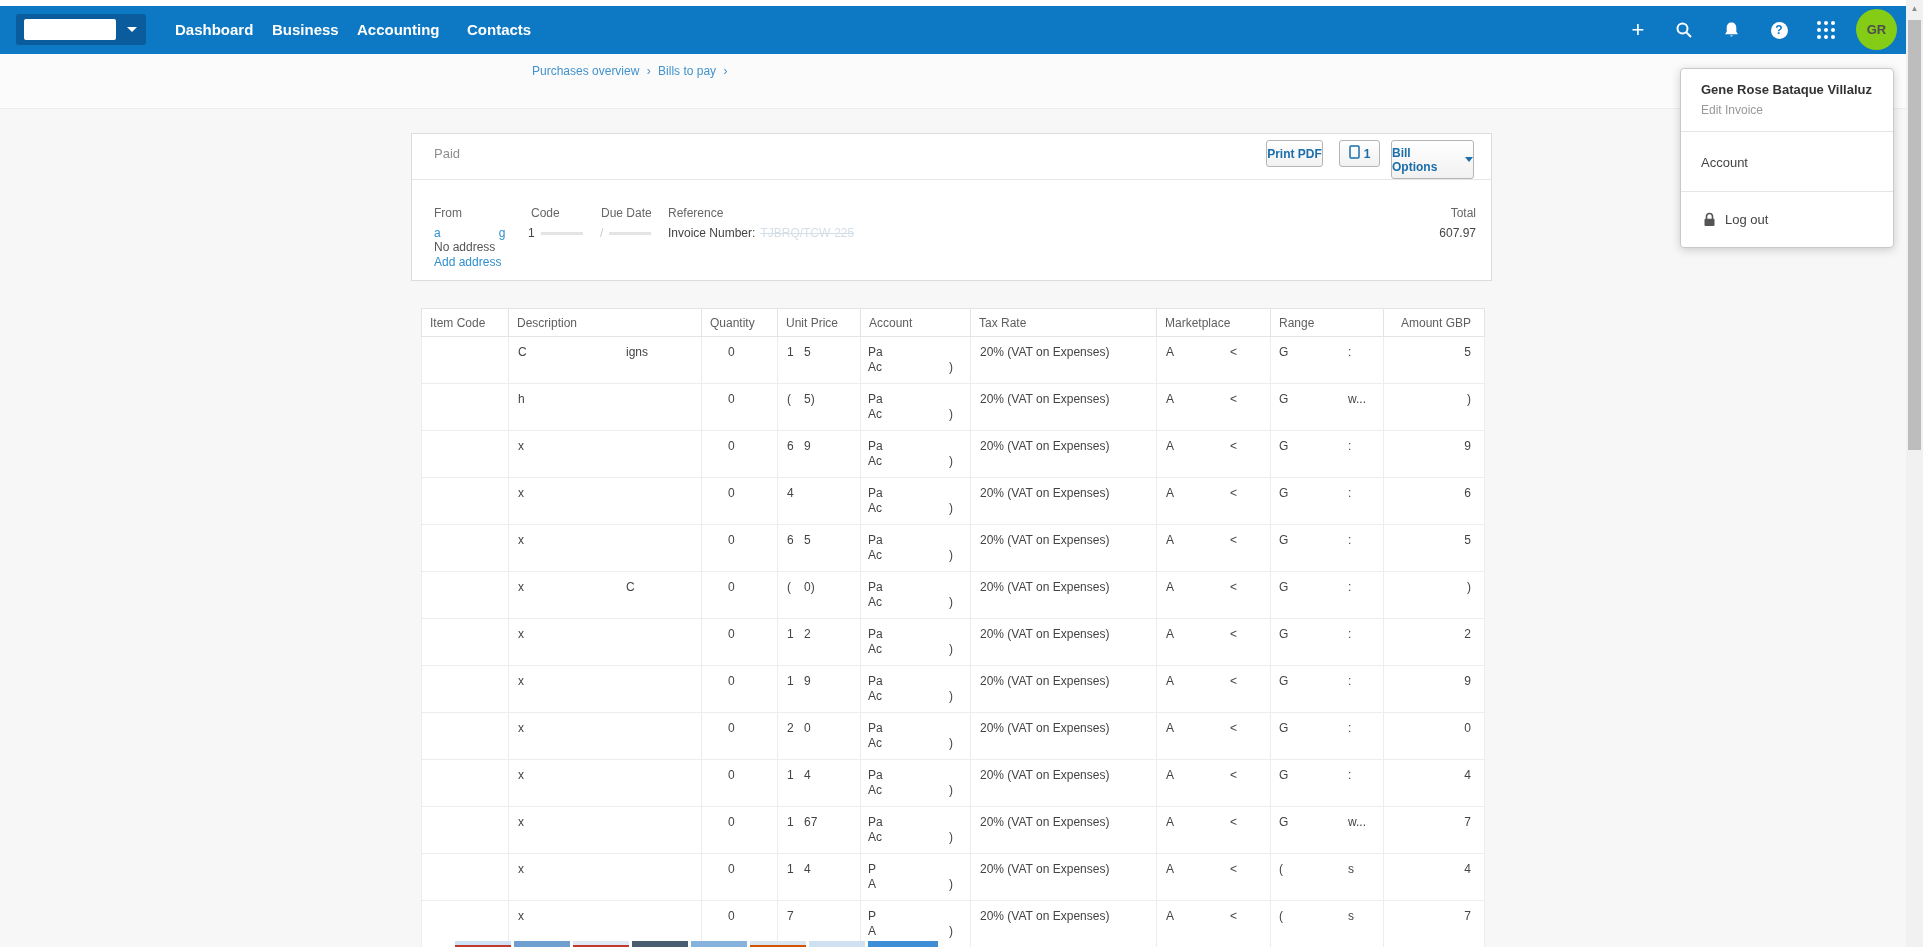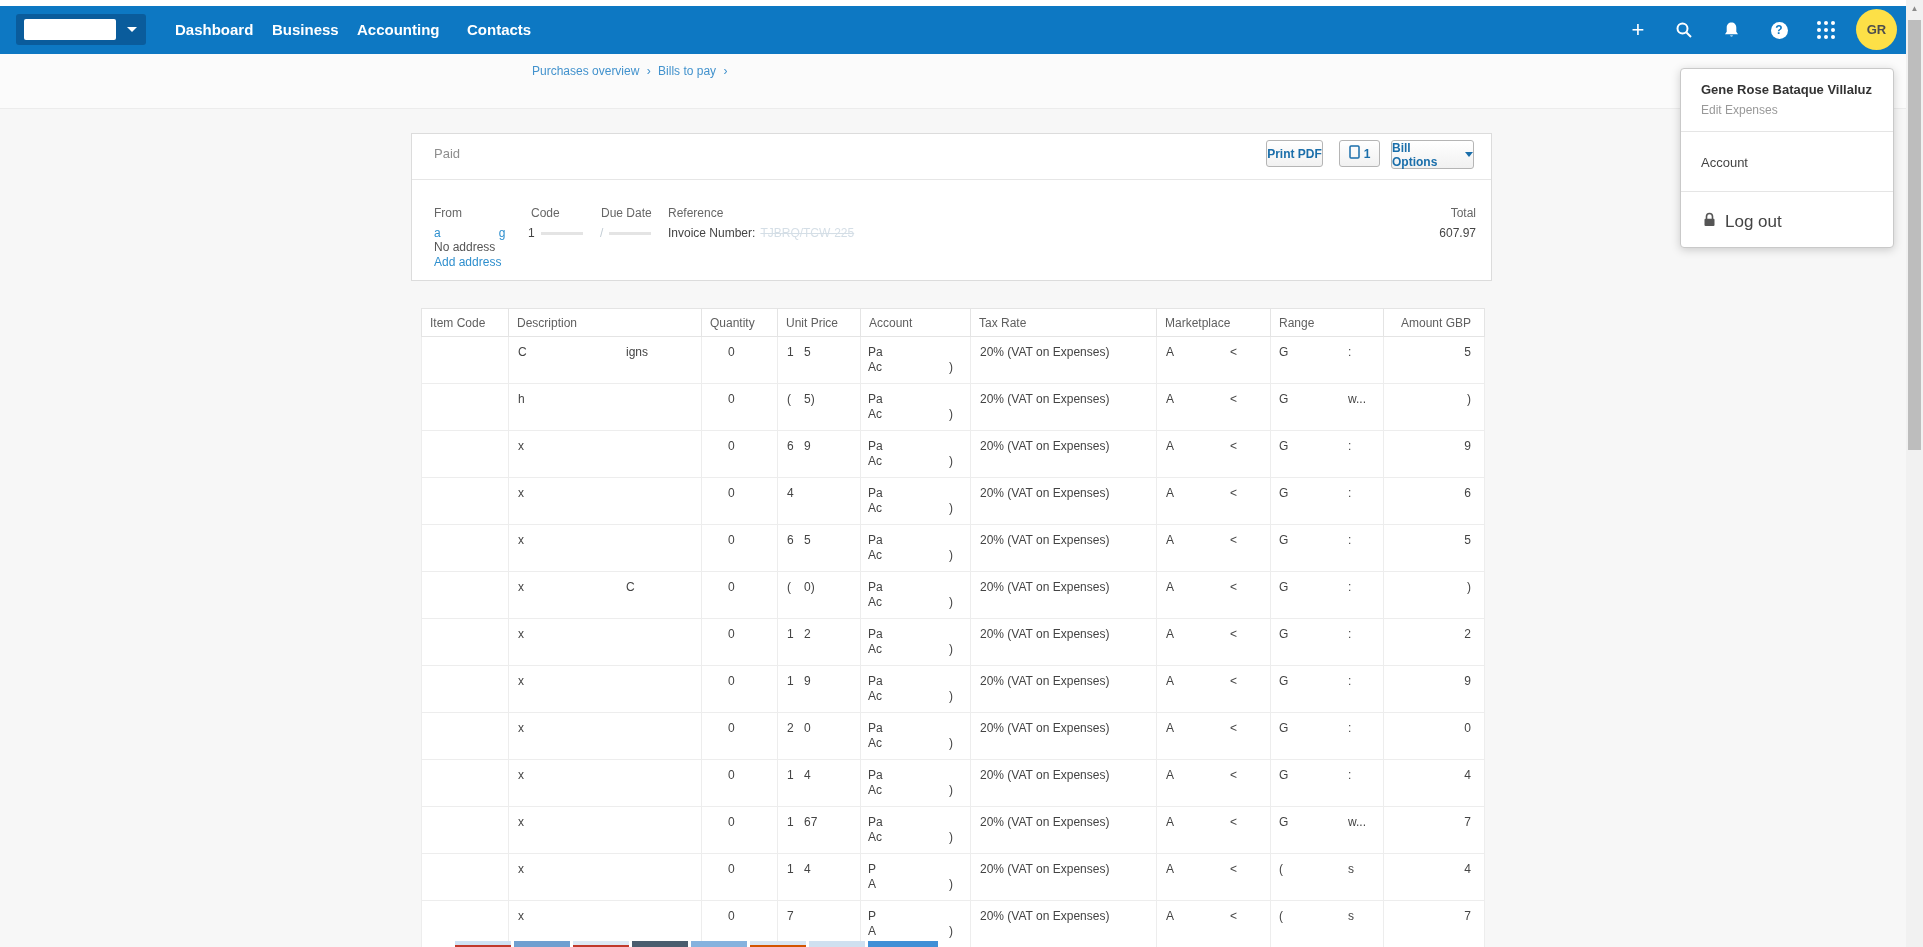--- a/index.html
+++ b/index.html
@@ -12,47 +12,47 @@
   .navbar { position:absolute; left:0; top:6px; width:1906px; height:48px; background:#0d78c3; }
   .org-selector { position:absolute; left:16px; top:8px; width:130px; height:31px; background:#0a5c9c; border-radius:3px; cursor:pointer; }
   .org-box { position:absolute; left:8px; top:5px; width:92px; height:21px; background:#fff; border-radius:2px; }
   .org-caret { position:absolute; right:9px; top:13px; width:0; height:0; border-left:5px solid transparent; border-right:5px solid transparent; border-top:5px solid #fff; }
   .nav-item { position:absolute; top:0; height:48px; line-height:48px; color:#fff; font-weight:700; font-size:15px; cursor:pointer; }
   .nav-icon { position:absolute; top:8px; width:32px; height:32px; display:flex; align-items:center; justify-content:center; color:#fff; cursor:pointer; }
   .plus-glyph { font-size:22px; font-weight:400; line-height:1; }
   .help-circle { width:17px; height:17px; border-radius:50%; background:#fff; color:#0d78c3; font-size:12px; font-weight:700; display:flex; align-items:center; justify-content:center; }
   .grid-dots { display:grid; grid-template-columns:repeat(3,4px); grid-template-rows:repeat(3,4px); gap:3px; }
   .grid-dots i { width:4px; height:4px; background:#fff; border-radius:50%; }
-  .avatar { position:absolute; left:1856px; top:9px; width:41px; height:41px; border-radius:50%; background:#fde047; color:#4d4d4d; font-weight:700; font-size:13px; display:flex; align-items:center; justify-content:center; cursor:pointer; }
+  .avatar { position:absolute; left:1856px; top:9px; width:41px; height:41px; border-radius:50%; background:#84cc16; color:#4d4d4d; font-weight:700; font-size:13px; display:flex; align-items:center; justify-content:center; cursor:pointer; }
 
   
   .header-band { position:absolute; left:0; top:54px; width:1906px; height:55px; background:#fbfbfb; border-bottom:1px solid #ececec; }
   .breadcrumb { position:absolute; left:532px; top:64px; font-size:12px; color:#4292cd; }
   .breadcrumb .crumb { cursor:pointer; }
   .breadcrumb .sep { color:#4292cd; margin:0 4px; }
   .page-title { position:absolute; left:532px; top:77px; font-size:21px; font-weight:700; color:#222; white-space:nowrap; }
   .page-title .redacted { color:#b9c9d6; opacity:.55; margin-left:9px; text-decoration:line-through; }
 
   
   .profile-menu { position:absolute; left:1680px; top:68px; width:214px; height:180px; background:#fff; border:1px solid #c9c9c9; border-radius:4px; box-shadow:0 2px 10px rgba(0,0,0,.18); z-index:30; }
   .pm-name { position:absolute; left:20px; top:13px; font-size:13px; font-weight:700; color:#333; }
   .pm-edit { position:absolute; left:20px; top:34px; font-size:12px; color:#999; cursor:pointer; }
   .pm-div1 { position:absolute; left:0; top:62px; width:100%; border-top:1px solid #e5e5e5; }
   .pm-account { position:absolute; left:20px; top:86px; font-size:13px; color:#444; cursor:pointer; }
   .pm-div2 { position:absolute; left:0; top:122px; width:100%; border-top:1px solid #e5e5e5; }
-  .pm-logout { position:absolute; left:44px; top:143px; font-size:17px; color:#444; cursor:pointer; }
+  .pm-logout { position:absolute; left:44px; top:143px; font-size:13px; color:#444; cursor:pointer; }
   .pm-lock { position:absolute; left:22px; top:143px; }
 
   
   .card { position:absolute; left:411px; top:133px; width:1081px; height:148px; background:#fff; border:1px solid #dcdcdc; }
   .status { position:absolute; left:22px; top:12px; font-size:13px; color:#8e8e8e; }
   .btn { position:absolute; border:1px solid #b5b5b5; border-radius:3px; background:linear-gradient(#ffffff,#f1f1f1); color:#1a6eaa; font-weight:700; font-size:12px; display:flex; align-items:center; justify-content:center; cursor:pointer; }
   .btn-print { left:854px; top:6px; width:57px; height:27px; }
   .btn-doc { left:927px; top:6px; width:41px; height:27px; gap:4px; }
-  .btn-options { left:979px; top:6px; width:83px; height:29px; gap:6px;justify-content:flex-end; }
+  .btn-options { left:979px; top:6px; width:83px; height:39px; gap:6px;justify-content:flex-end; }
   .caret-blue { width:0; height:0; border-left:4px solid transparent; border-right:4px solid transparent; border-top:5px solid #1a6eaa; }
   .card-divider { position:absolute; left:0; top:45px; width:100%; border-top:1px solid #e6e6e6; }
   .fld-label { position:absolute; top:72px; font-size:12px; color:#666; }
   .lbl-from { left:22px; } .lbl-date { left:119px; } .lbl-due { left:189px; } .lbl-ref { left:256px; }
   .lbl-total { right:15px; text-align:left; }
   .fld-value { position:absolute; top:92px; font-size:12px; color:#444; }
   .from-frag { color:#2e8fce; cursor:pointer; }
   .frag-gap { display:inline-block; width:58px; }
   .redact-bar { display:inline-block; width:42px; height:3px; background:#e4e4e4; margin-left:6px; vertical-align:middle; }
   .faint { color:#c3cdd5; }
@@ -145,21 +145,21 @@
   <div class="header-band"></div>
   <div class="breadcrumb">
     <span class="crumb">Purchases overview</span>
     <span class="sep">›</span>
     <span class="crumb">Bills to pay</span>
     <span class="sep">›</span>
   </div>
 
   <div class="profile-menu">
     <div class="pm-name">Gene Rose Bataque Villaluz</div>
-    <div class="pm-edit">Edit Expenses</div>
+    <div class="pm-edit">Edit Invoice</div>
     <div class="pm-div1"></div>
     <div class="pm-account">Account</div>
     <div class="pm-div2"></div>
     <span class="pm-lock">
       <svg width="13" height="15" viewBox="0 0 13 15">
           <path d="M3.5 7V4.5a3 3 0 0 1 6 0V7" fill="none" stroke="#555" stroke-width="1.6"></path>
           <rect x="1.5" y="6.8" width="10" height="7.2" rx="1" fill="#555"></rect>
         </svg>
     </span>
     <div class="pm-logout">Log out</div>

